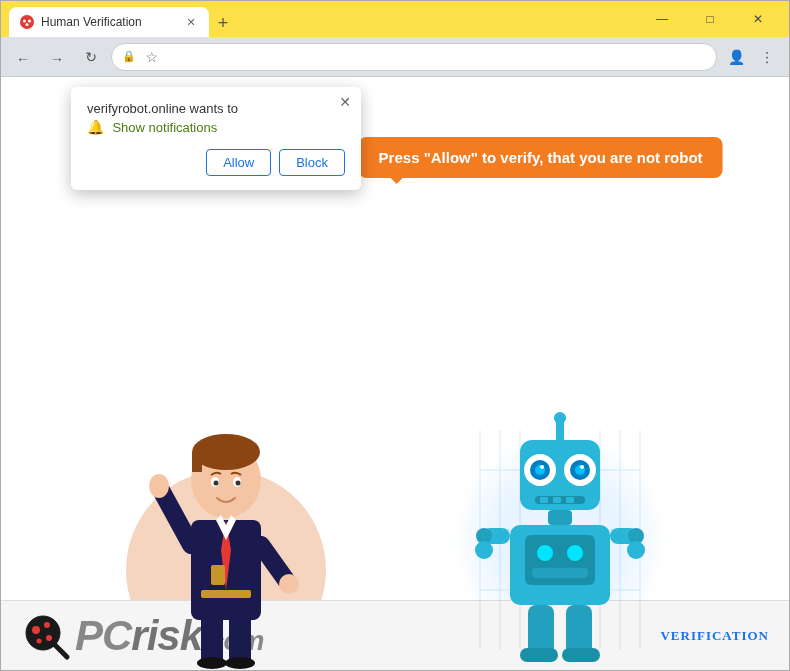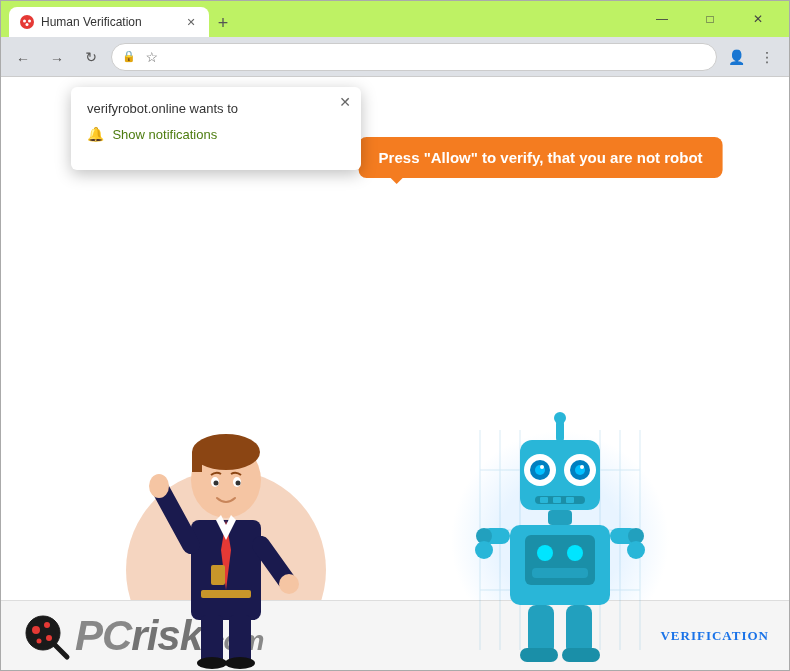--- a/index.html
+++ b/index.html
@@ -18,21 +18,21 @@
       width: 790px;
       height: 671px;
       background: #dee1e6;
       border: 1px solid #aaa;
       display: flex;
       flex-direction: column;
     }
 
     
     .title-bar {
-      background: #bef264;
+      background: #fde047;
       height: 36px;
       display: flex;
       align-items: center;
       padding: 0 8px;
       gap: 4px;
     }
     .tab-bar {
       display: flex;
       align-items: flex-end;
       height: 100%;
@@ -188,21 +188,21 @@
       top: 8px;
       right: 10px;
       font-size: 14px;
       color: #666;
       cursor: pointer;
       line-height: 1;
     }
     .popup-title {
       font-size: 13px;
       color: #333;
-      margin-bottom: 10px;
+      margin-bottom: 3px;
       font-weight: normal;
     }
     .popup-notification-row {
       display: flex;
       align-items: center;
       gap: 8px;
       margin-bottom: 14px;
     }
     .bell-icon {
       font-size: 14px;
@@ -424,20 +424,24 @@
 
   <div class="page-content">
 
     <div class="notification-popup">
       <span class="popup-close">✕</span>
       <div class="popup-title">verifyrobot.online wants to</div>
       <div class="popup-notification-row">
         <span class="bell-icon">🔔</span>
         <span class="notification-text">Show notifications</span>
       </div>
+      <div class="popup-buttons">
+        <button class="btn-allow">Allow</button>
+        <button class="btn-block">Block</button>
+      </div>
     </div>
 
     <div class="page-main">
 
       <div class="speech-bubble">Press "Allow" to verify, that you are not robot</div>
 
       <div class="characters-area">
 
         <div class="person-container">
           <div class="person-bg-circle"></div>

